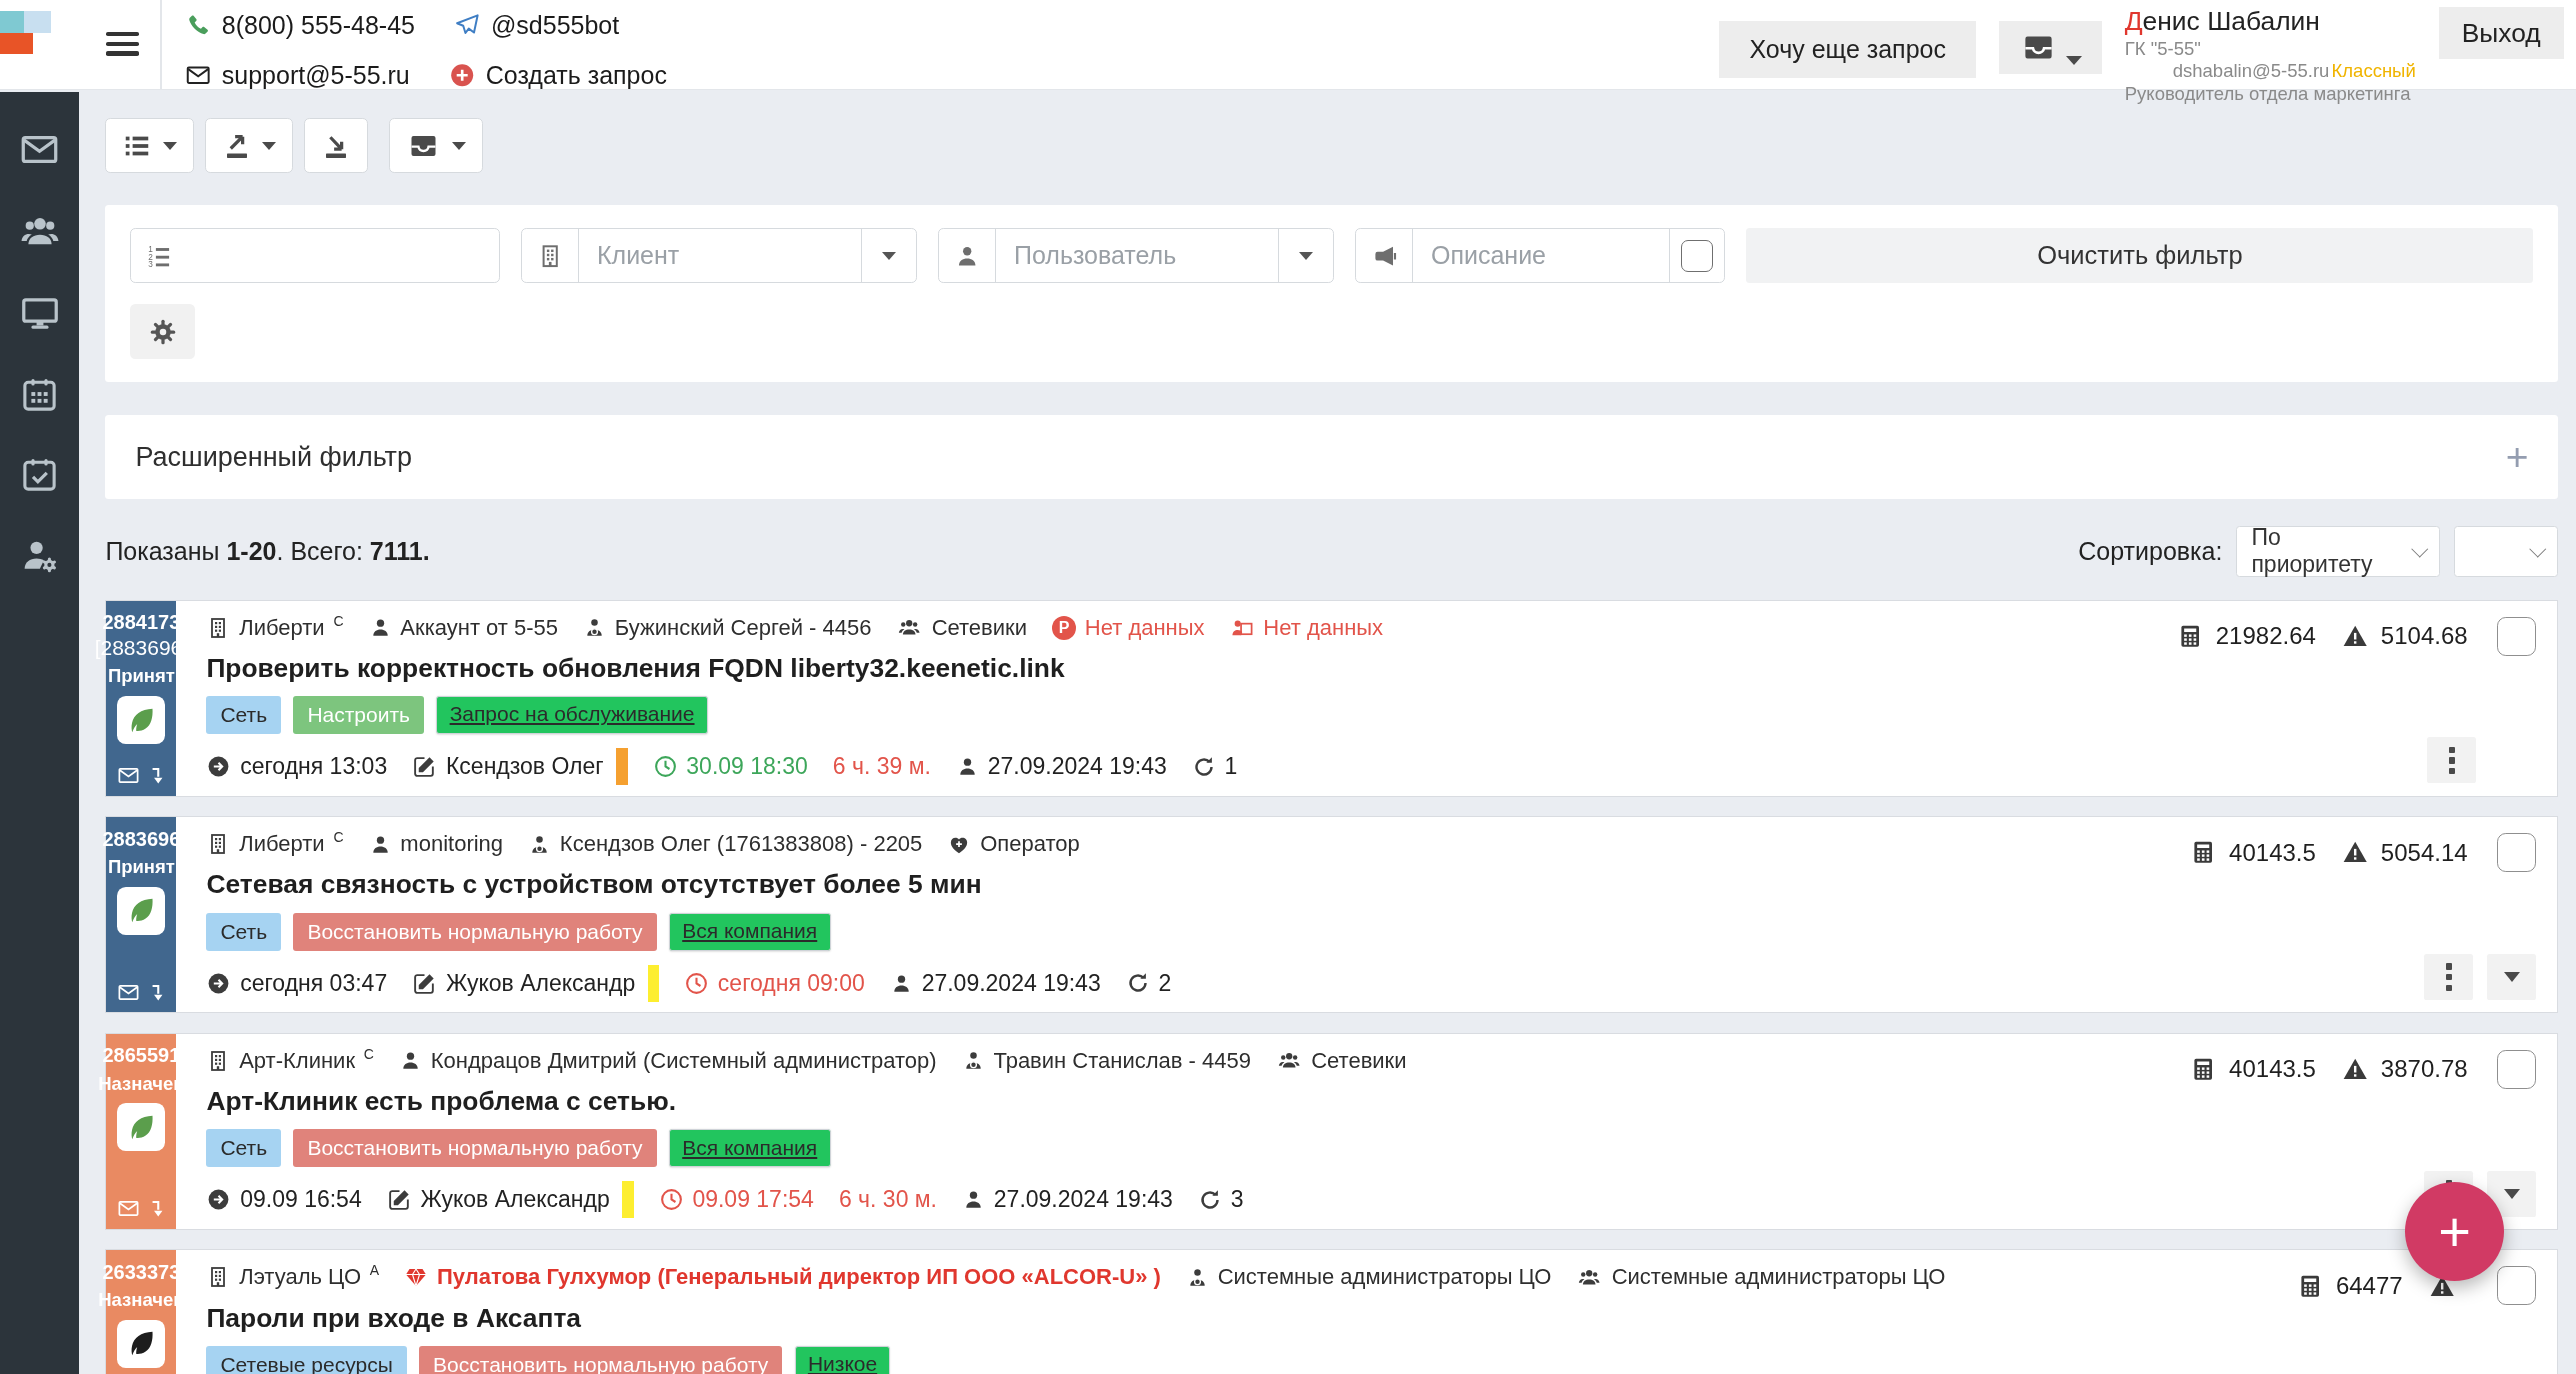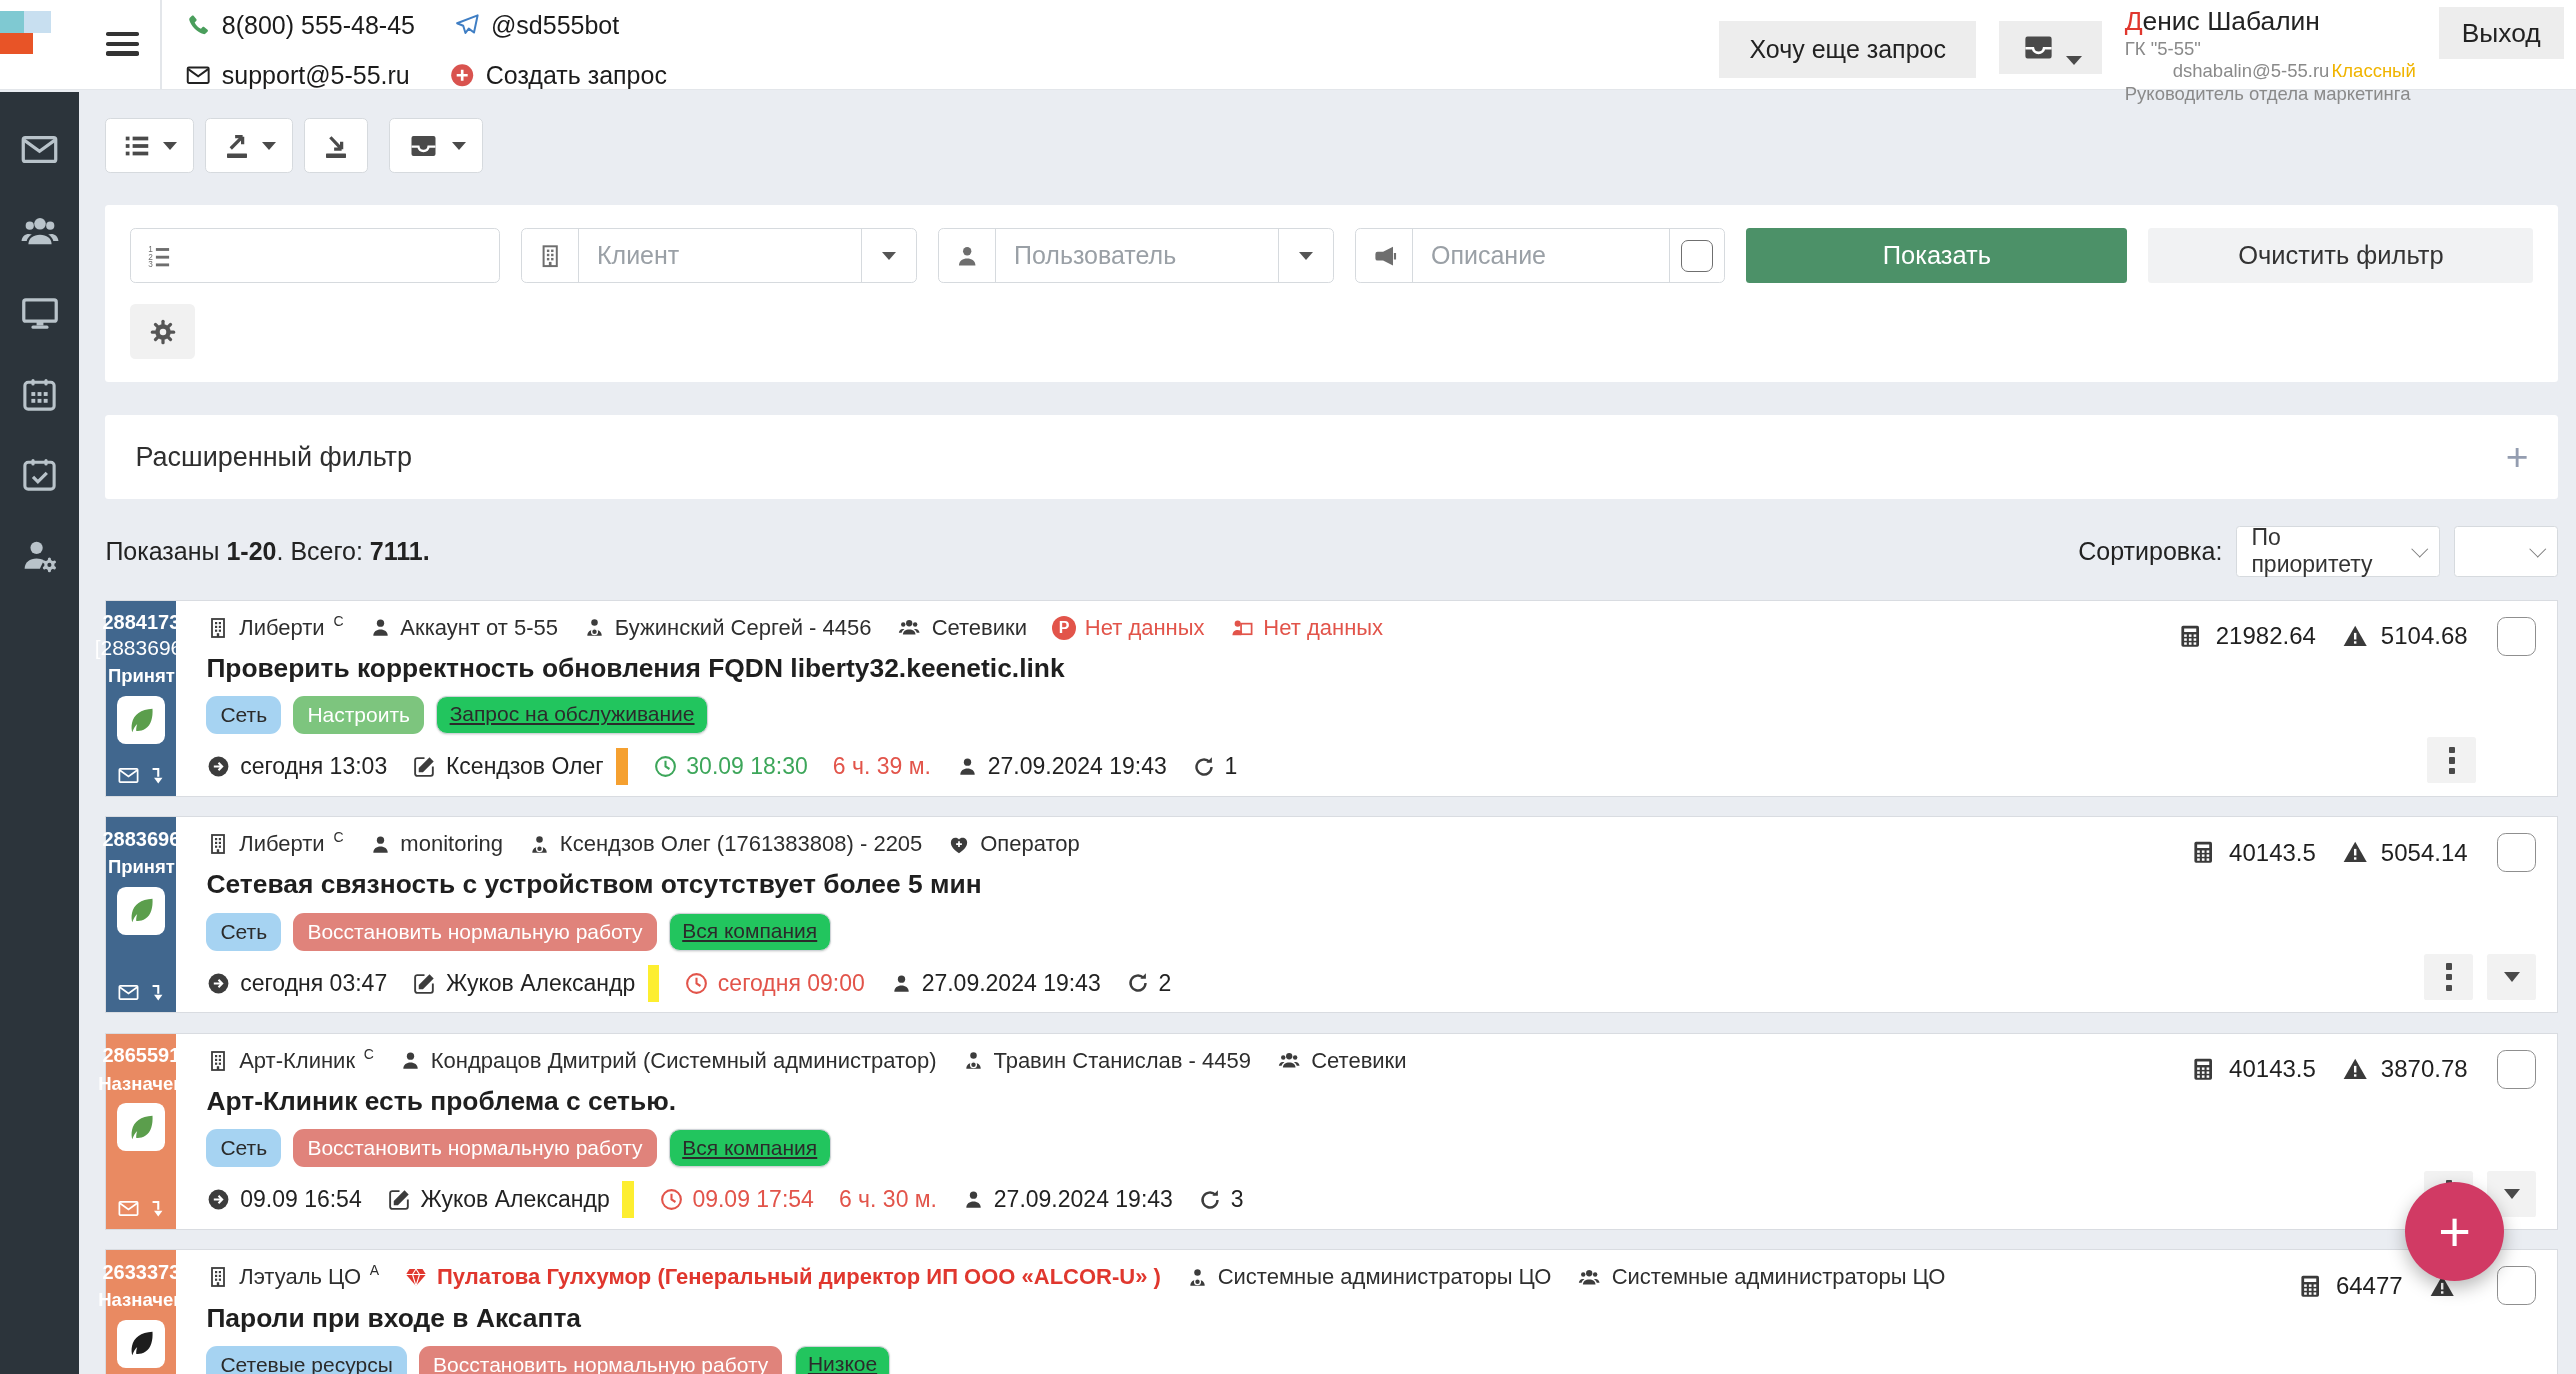--- a/index.html
+++ b/index.html
@@ -101,21 +101,21 @@
   .tcontent { flex:1; padding:14px 414px 10.6px 30px; position:relative; min-height:176px; }
   .tmeta { display:flex; align-items:center; gap:25px; font-size:22px; color:#2e2e2e; white-space:nowrap; }
   .mitem { display:flex; align-items:center; gap:8.8px; }
   .mitem .mic { color:#3c3c3c; }
   .mitem sup { font-size:14px; vertical-align:super; position:relative; top:-7px; }
   .mitem.red { color:#e2544a; } .mitem.red .mic { color:#e2544a; }
   .mitem.vip { color:#e0372e; font-weight:700; } .mitem.vip .mic { color:#e0372e; }
   .picon { width:24px; height:24px; border-radius:50%; background:#e2544a; color:#fff; font-size:16px; font-weight:700; display:inline-flex; align-items:center; justify-content:center; }
   .ttitle { font-size:26.4px; font-weight:700; color:#1f1f1f; margin-top:12.3px; white-space:nowrap; }
   .ttags { display:flex; gap:12.3px; margin-top:12.3px; }
-  .tag { font-size:21px; padding:7px 14px; border-radius:11px; white-space:nowrap; }
+  .tag { font-size:21px; padding:7px 14px; border-radius:3px; white-space:nowrap; }
   .tag.blue { background:#a6d3f2; color:#2b2b2b; }
   .tag.green { background:#7dc57e; color:#fff; }
   .tag.red { background:#e0837b; color:#fff; }
   .tag.outline { background:#22c55e; border:1.8px solid #cfd3d8; color:#2b2b2b; padding:5.3px 12.3px; box-shadow:0 0.9px 1.8px rgba(0,0,0,.12);text-decoration:underline; }
   .tfooter { display:flex; align-items:center; gap:25px; margin-top:14px; font-size:23px; color:#222; }
   .fitem { display:flex; align-items:center; gap:8.8px; white-space:nowrap; }
   .fitem .fic { color:#3c3c3c; }
   .wbar { width:11.5px; height:37px; margin-left:3.5px; }
   .due-green { color:#3da65a; } .due-green .fic { color:#3da65a; }
   .due-red { color:#e2544a; } .due-red .fic { color:#e2544a; }
@@ -374,21 +374,20 @@
             <svg width="26.4" height="26.4" viewBox="0 0 24 24" fill="currentColor">
               <path d="M20 3.5v17l-9-4.5H6a2 2 0 01-2-2v-4a2 2 0 012-2h5z"></path>
               <path d="M21.8 9v6" stroke="currentColor" stroke-width="2"></path>
             </svg>
           </span>
         <input placeholder="Описание" style="">
         <span class="fcheckcell">
             <span class="checkbox" style="width:32px;height:32px"></span>
           </span>
       </div>
-      <button class="btn-show">Показать</button>
       <button class="btn-clear">Очистить фильтр</button>
     </div>
     <div class="filter-row2">
       <button class="btn-gear">
         <span class="icn">
             <svg width="30" height="30" viewBox="0 0 24 24">
               <g fill="currentColor">
                 <rect x="10.7" y="2.2" width="2.6" height="19.6" rx="1.2"></rect>
                 <rect x="10.7" y="2.2" width="2.6" height="19.6" rx="1.2" transform="rotate(45 12 12)"></rect>
                 <rect x="10.7" y="2.2" width="2.6" height="19.6" rx="1.2" transform="rotate(90 12 12)"></rect>

